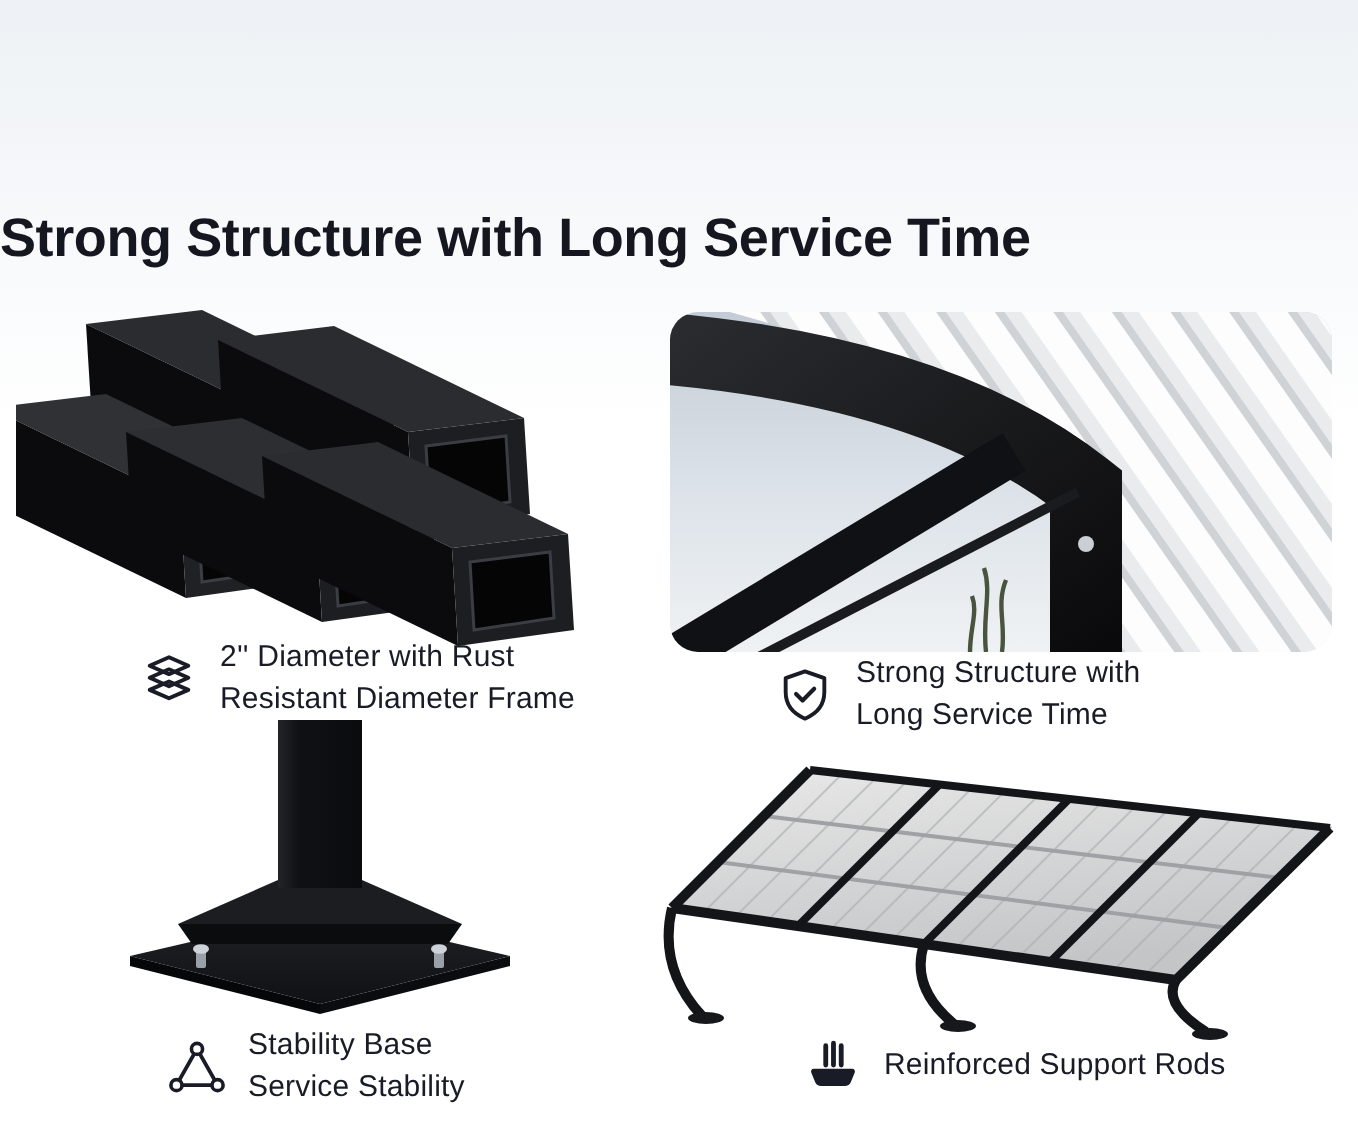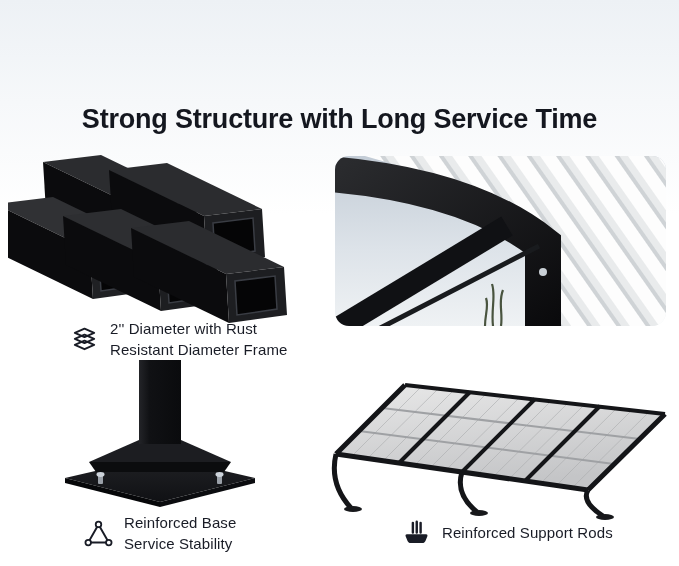--- a/index.html
+++ b/index.html
@@ -2,21 +2,21 @@
 <html><head>
 <meta charset="utf-8">
 <style>
   html,body{margin:0;padding:0;background:#ffffff;}
   .canvas{
     position:relative;width:679px;height:566px;overflow:hidden;
     background:linear-gradient(180deg,#edf1f5 0%,#f6f8fa 18%,#ffffff 38%);
     font-family:"Liberation Sans",sans-serif;
   }
   .title{
-    position:absolute;top:104px;left:0;width:100%;margin:0;text-align:center;
+    position:absolute;top:104px;left:0;width:100%;margin:0;text-align:left;
     font-size:27px;font-weight:700;color:#14171f;letter-spacing:-0.2px;
   }
   .illus{position:absolute;}
   .photo{border-radius:14px;overflow:hidden;}
   .caption{position:absolute;display:flex;align-items:center;gap:11px;}
   .cap-icon{flex:0 0 auto;width:29px;height:29px;display:block;}
   .cap-text{font-size:15px;line-height:21px;color:#191c26;letter-spacing:0.1px;}
 </style>
 </head>
 <body>
@@ -92,20 +92,30 @@
         <polygon points="12,8 20,11.5 12,15 4,11.5"></polygon>
         <polygon points="12,13 20,16.5 12,20 4,16.5"></polygon>
       </g>
     </svg>
     <div class="cap-text">
       <div>2'' Diameter with Rust</div>
       <div>Resistant Diameter Frame</div>
     </div>
   </div>
 
+  <div class="caption" style="left:388px;top:326px">
+    <svg class="cap-icon" viewBox="0 0 24 24">
+      <path d="M12 2.2 L20 5 V10.8 C20 16.2 16.8 19.8 12 21.8 C7.2 19.8 4 16.2 4 10.8 V5 Z" fill="none" stroke="#191c26" stroke-width="1.6" stroke-linejoin="round"></path>
+      <path d="M8.3 11.6 L11 14.3 L15.8 9.4" fill="none" stroke="#191c26" stroke-width="1.7" stroke-linecap="round" stroke-linejoin="round"></path>
+    </svg>
+    <div class="cap-text">
+      <div>Strong Structure with</div>
+      <div>Long Service Time</div>
+    </div>
+  </div>
 
   <div class="illus" style="left:55px;top:360px;width:210px;height:150px">
     <svg width="210" height="150" viewBox="0 0 210 150">
       <defs>
         <linearGradient id="colg" x1="0" y1="0" x2="1" y2="0">
           <stop offset="0" stop-color="#232428"></stop>
           <stop offset="0.25" stop-color="#101114"></stop>
           <stop offset="1" stop-color="#0a0b0d"></stop>
         </linearGradient>
         <linearGradient id="plateg" x1="0" y1="0" x2="0" y2="1">
@@ -153,21 +163,21 @@
   </div>
 
   <div class="caption" style="left:84px;top:512px">
     <svg class="cap-icon" viewBox="0 0 24 24">
       <path d="M12 4.5 L20.5 19.5 H3.5 Z" fill="none" stroke="#191c26" stroke-width="1.6" stroke-linejoin="round"></path>
       <circle cx="12" cy="4.5" r="2.3" fill="#ffffff" stroke="#191c26" stroke-width="1.5"></circle>
       <circle cx="20.5" cy="19.5" r="2.3" fill="#ffffff" stroke="#191c26" stroke-width="1.5"></circle>
       <circle cx="3.5" cy="19.5" r="2.3" fill="#ffffff" stroke="#191c26" stroke-width="1.5"></circle>
     </svg>
     <div class="cap-text">
-      <div>Reinforced Base</div>
+      <div>Stability Base</div>
       <div>Service Stability</div>
     </div>
   </div>
 
   <div class="caption" style="left:402px;top:518px">
     <svg class="cap-icon" viewBox="0 0 24 24">
       <path d="M9 4 V12 M12.2 3 V12 M15.4 4 V12" fill="none" stroke="#191c26" stroke-width="2" stroke-linecap="round"></path>
       <path d="M4 13.5 H20 C20.8 13.5 21.3 14.3 21 15.1 L19.4 19 C19 20 18 20.7 16.9 20.7 H7.1 C6 20.7 5 20 4.6 19 L3 15.1 C2.7 14.3 3.2 13.5 4 13.5 Z" fill="#191c26"></path>
     </svg>
     <div class="cap-text">

